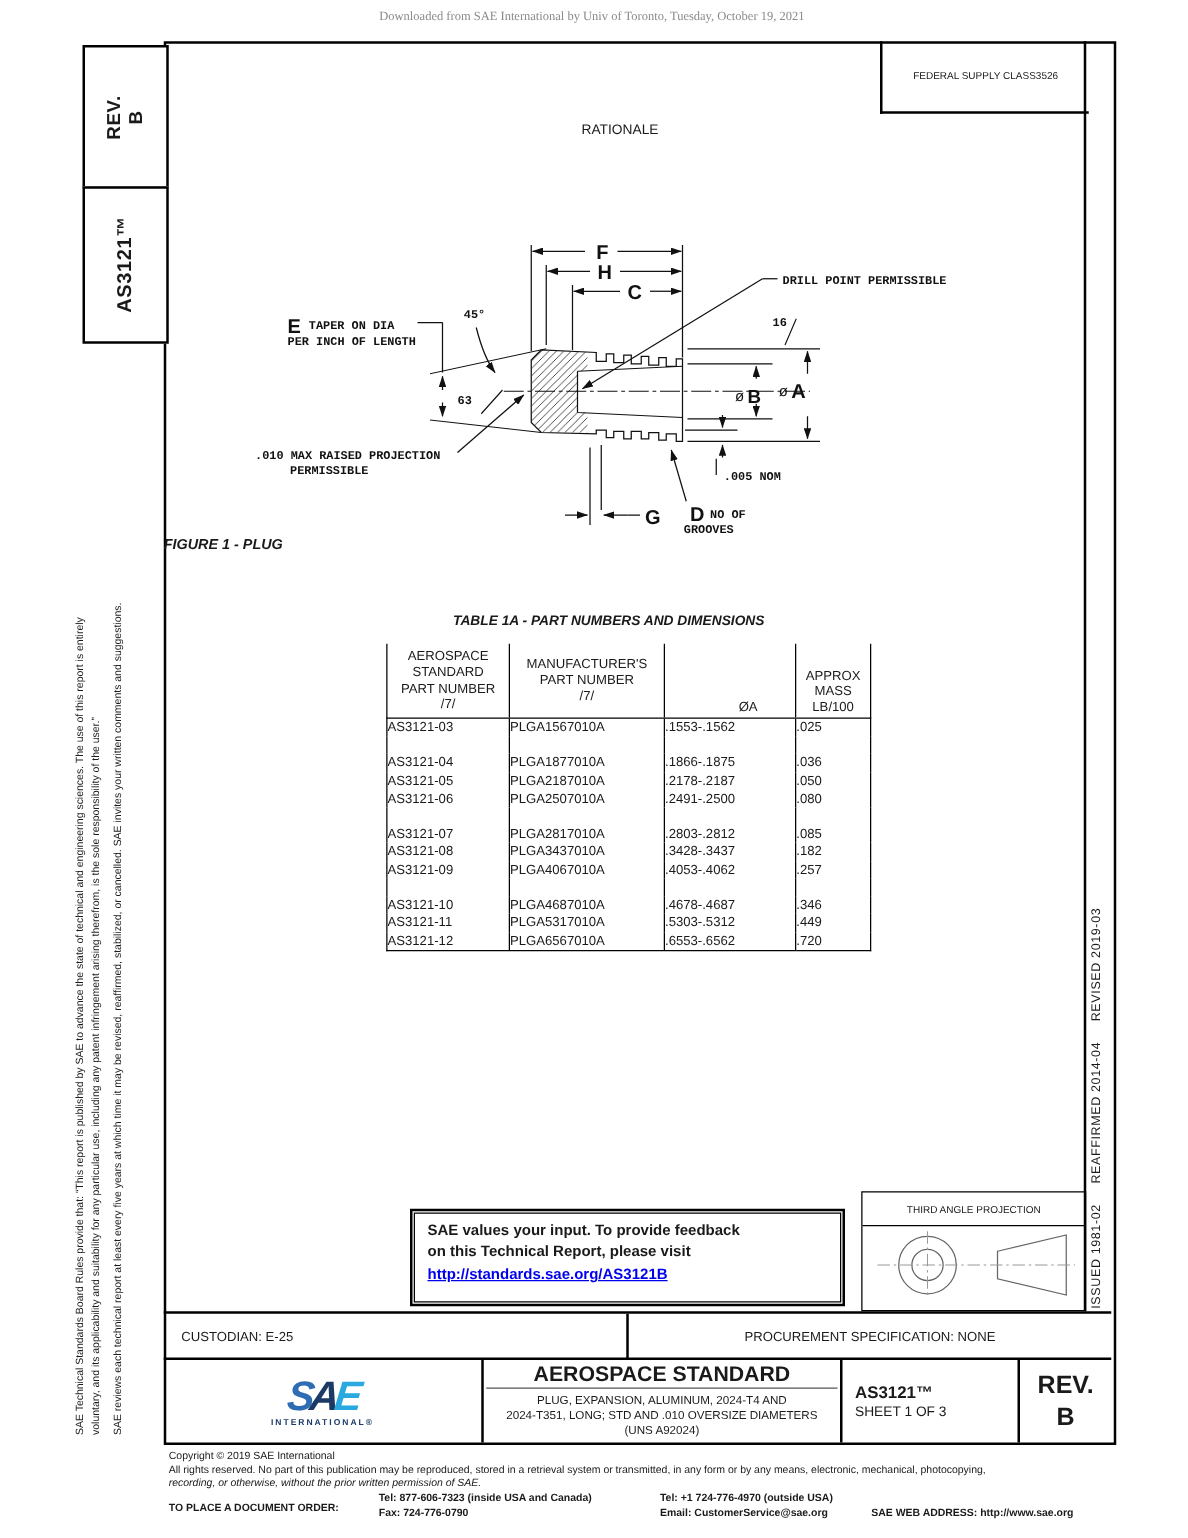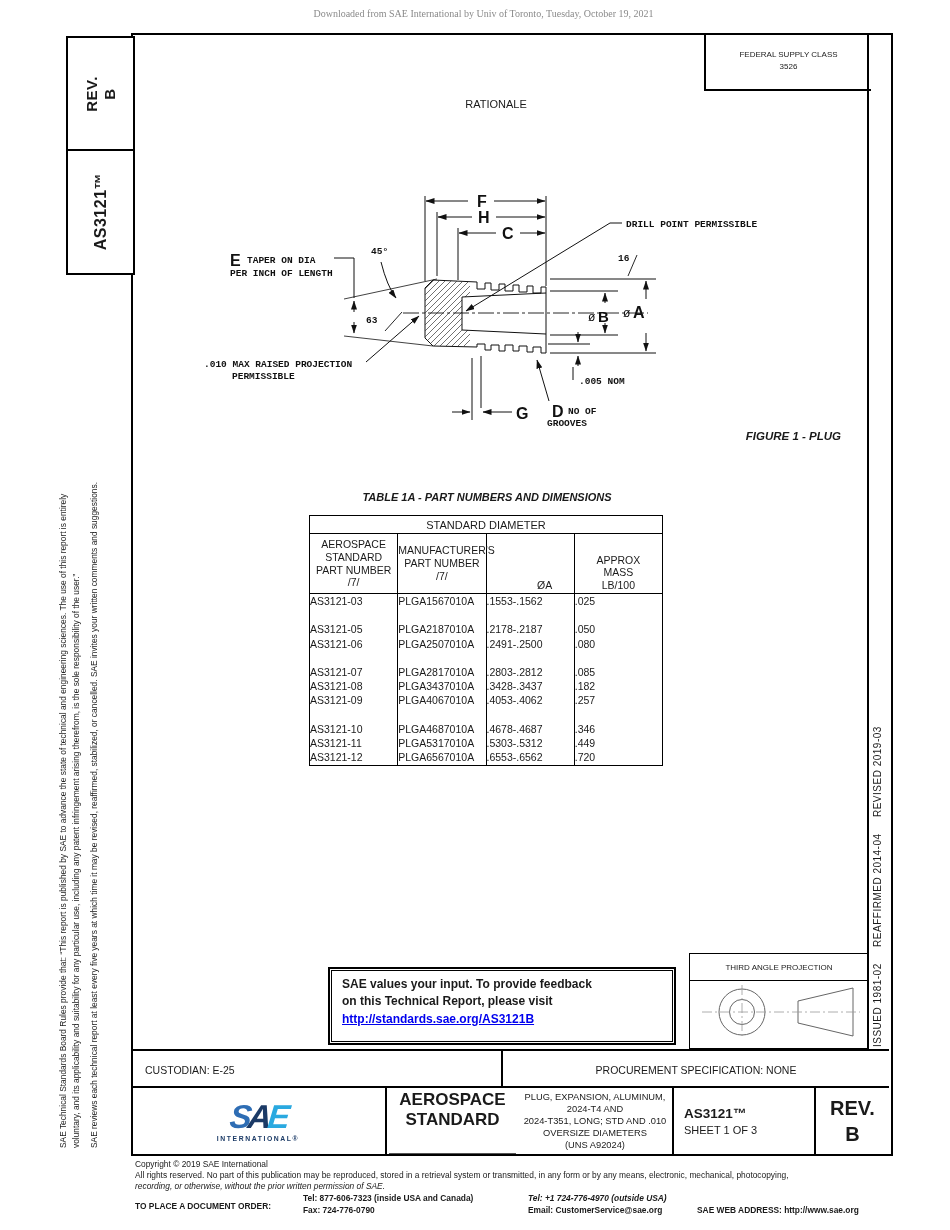--- a/index.html
+++ b/index.html
@@ -1,40 +1,40 @@
 <!DOCTYPE html>
 <html><head>
 <meta charset="utf-8">
 <style>
   html,body{margin:0;padding:0;background:#fff;}
   .page{position:relative;width:950px;height:1230px;background:#fff;overflow:hidden;
         font-family:"Liberation Sans","DejaVu Sans",sans-serif;color:#1a1a1a;}
   .abs{position:absolute;}
-  .dl-notice{left:18px;top:8px;width:931px;text-align:center;
+  .dl-notice{left:8px;top:8px;width:931px;text-align:center;
       font-family:"Liberation Serif","DejaVu Serif",serif;font-size:10px;color:#8a8a8a;}
   
   .main-frame{left:131px;top:33px;width:758px;height:1119px;border:2px solid #000;}
   .strip-line{left:867px;top:33px;width:0;height:1016px;border-left:2px solid #000;}
   .rev-box{left:66px;top:36px;width:65px;height:111px;border:2px solid #000;
       display:flex;align-items:center;justify-content:center;background:#fff;}
   .as-box{left:66px;top:149px;width:65px;height:122px;border:2px solid #000;
       display:flex;align-items:center;justify-content:center;background:#fff;}
   .vtext{transform:rotate(-90deg);text-align:center;font-weight:bold;font-size:15px;
       line-height:1.2;white-space:pre-line;letter-spacing:.5px;}
   .disclaimer{left:57px;top:1148px;width:860px;transform:rotate(-90deg);
       transform-origin:0 0;font-size:8.4px;line-height:1.55;color:#1a1a1a;}
   .disclaimer .p2{margin-top:5px;}
   .issued{left:872px;top:1047px;width:1010px;transform:rotate(-90deg);
       transform-origin:0 0;font-size:10px;letter-spacing:.5px;white-space:pre;color:#1a1a1a;}
   .fsc-box{left:704px;top:33px;width:165px;height:56px;border-left:2px solid #000;
-      border-bottom:2px solid #000;display:flex;flex-direction:column;align-items:center;
+      border-bottom:2px solid #000;display:flex;flex-direction:row;align-items:center;
       justify-content:center;font-size:8px;line-height:1.5;text-align:center;}
   .rationale-title{left:131px;top:98px;width:730px;text-align:center;font-size:11px;}
   .rationale-body{left:157px;top:126px;width:700px;font-size:11px;line-height:1.35;}
-  .fig-caption{left:131px;top:430px;width:710px;text-align:right;
+  .fig-caption{left:131px;top:430px;width:710px;text-align:left;
       font-weight:bold;font-style:italic;font-size:11.5px;}
   .tbl-title{left:131px;top:491px;width:712px;text-align:center;
       font-weight:bold;font-style:italic;font-size:11px;}
   
   table.parts{left:309px;top:515px;width:354px;border-collapse:collapse;
       table-layout:fixed;font-size:10.5px;position:absolute;}
   table.parts td,table.parts th{padding:0;font-weight:normal;color:#1a1a1a;}
   .parts .span-h{border:1.8px solid #000;text-align:center;height:17px;font-size:11px;}
   .parts .colh{border-bottom:1.8px solid #000;border-left:1.5px solid #000;
       text-align:center;vertical-align:middle;height:58px;line-height:1.22;white-space:pre-line;}
@@ -58,21 +58,21 @@
   
   .cust-row{left:131px;top:1049px;width:758px;height:37px;border-top:2px solid #000;
       display:flex;font-size:10.5px;}
   .cust-row .cell-l{width:372px;border-right:2px solid #000;display:flex;
       align-items:center;padding-left:14px;box-sizing:border-box;}
   .cust-row .cell-r{flex:1;display:flex;align-items:center;justify-content:center;}
   
   .tblock{left:131px;top:1086px;width:758px;height:66px;border-top:2.5px solid #000;display:flex;}
   .tblock .c1{width:254px;border-right:2.5px solid #000;display:flex;flex-direction:column;
       align-items:center;justify-content:center;}
-  .tblock .c2{width:285px;border-right:2.5px solid #000;display:flex;flex-direction:row;}
+  .tblock .c2{width:285px;border-right:2.5px solid #000;display:flex;flex-direction:column;}
   .tblock .c3{width:142px;border-right:2.5px solid #000;display:flex;flex-direction:column;
       justify-content:center;padding-left:10px;box-sizing:border-box;gap:3px;}
   .tblock .c4{flex:1;display:flex;flex-direction:column;align-items:center;
       justify-content:center;font-weight:bold;font-size:20px;line-height:1.3;}
   .tb-title{font-weight:bold;font-size:17px;text-align:center;padding-top:2px;
       border-bottom:1.5px solid #555;margin:0 2px;}
   .tb-sub{font-size:9.3px;line-height:1.3;text-align:center;padding-top:3px;}
   .tb-num{font-weight:bold;font-size:13.5px;}
   .tb-sheet{font-size:11px;}
   .sae-logo{font-style:italic;font-weight:bold;font-size:33px;line-height:1;
@@ -202,23 +202,20 @@
       <text class="big" style="font-size:15px;" x="598" y="322">B</text>
     </g>
   </svg>
 
   <div class="abs fig-caption">FIGURE 1 - PLUG</div>
 
   <div class="abs tbl-title">TABLE 1A - PART NUMBERS AND DIMENSIONS</div>
 
   <table class="parts">
     <tbody>
-        <tr>
-          <td class="span-h" colspan="4">STANDARD DIAMETER</td>
-        </tr>
     <tr>
       <th class="colh first" style="width:97px;">AEROSPACE
 STANDARD
 PART NUMBER
 /7/</th>
       <th class="colh" style="width:123px;">MANUFACTURER'S
 PART NUMBER
 /7/</th>
       <th class="colh bot" style="width:75px;padding-left:29px;">ØA</th>
       <th class="colh bot outer-r" style="width:59px;">APPROX
@@ -230,20 +227,26 @@
       <td class="c">PLGA1567010A</td>
       <td class="c">.1553-.1562</td>
       <td class="c outer-r">.025</td>
     </tr>
     <tr class="sp">
           <td class="first"></td>
           <td></td>
           <td></td>
           <td class="outer-r"></td>
         </tr>
+    <tr>
+      <td class="c first">AS3121-04</td>
+      <td class="c">PLGA1877010A</td>
+      <td class="c">.1866-.1875</td>
+      <td class="c outer-r">.036</td>
+    </tr>
     <tr>
       <td class="c first">AS3121-05</td>
       <td class="c">PLGA2187010A</td>
       <td class="c">.2178-.2187</td>
       <td class="c outer-r">.050</td>
     </tr>
     <tr>
       <td class="c first">AS3121-06</td>
       <td class="c">PLGA2507010A</td>
       <td class="c">.2491-.2500</td>
@@ -348,18 +351,18 @@
     </div>
     <div class="c4" style="white-space:pre-line;text-align:center;">REV.
 B</div>
   </div>
 
   <div class="abs foot" style="left:135px;top:1160px;">Copyright © 2019 SAE International</div>
   <div class="abs foot" style="left:135px;top:1171px;">All rights reserved. No part of this publication may be reproduced, stored in a retrieval system or transmitted, in any form or by any means, electronic, mechanical, photocopying,</div>
   <div class="abs foot" style="left:135px;top:1182px;font-style:italic;">recording, or otherwise, without the prior written permission of SAE.</div>
   <div class="abs foot b" style="left:135px;top:1202px;">TO PLACE A DOCUMENT ORDER:</div>
   <div class="abs foot b" style="left:303px;top:1194px;">Tel: 877-606-7323 (inside USA and Canada)</div>
-  <div class="abs foot b" style="left:528px;top:1194px;font-style:italic;">Tel: +1 724-776-4970 (outside USA)</div>
+  <div class="abs foot b" style="left:528px;top:1194px;">Tel: +1 724-776-4970 (outside USA)</div>
   <div class="abs foot b" style="left:303px;top:1206px;text-align:right;">Fax: 724-776-0790</div>
   <div class="abs foot b" style="left:528px;top:1206px;">Email: CustomerService@sae.org</div>
   <div class="abs foot b" style="left:697px;top:1206px;">SAE WEB ADDRESS: http://www.sae.org</div>
 
 </div>
 
 </body></html>

